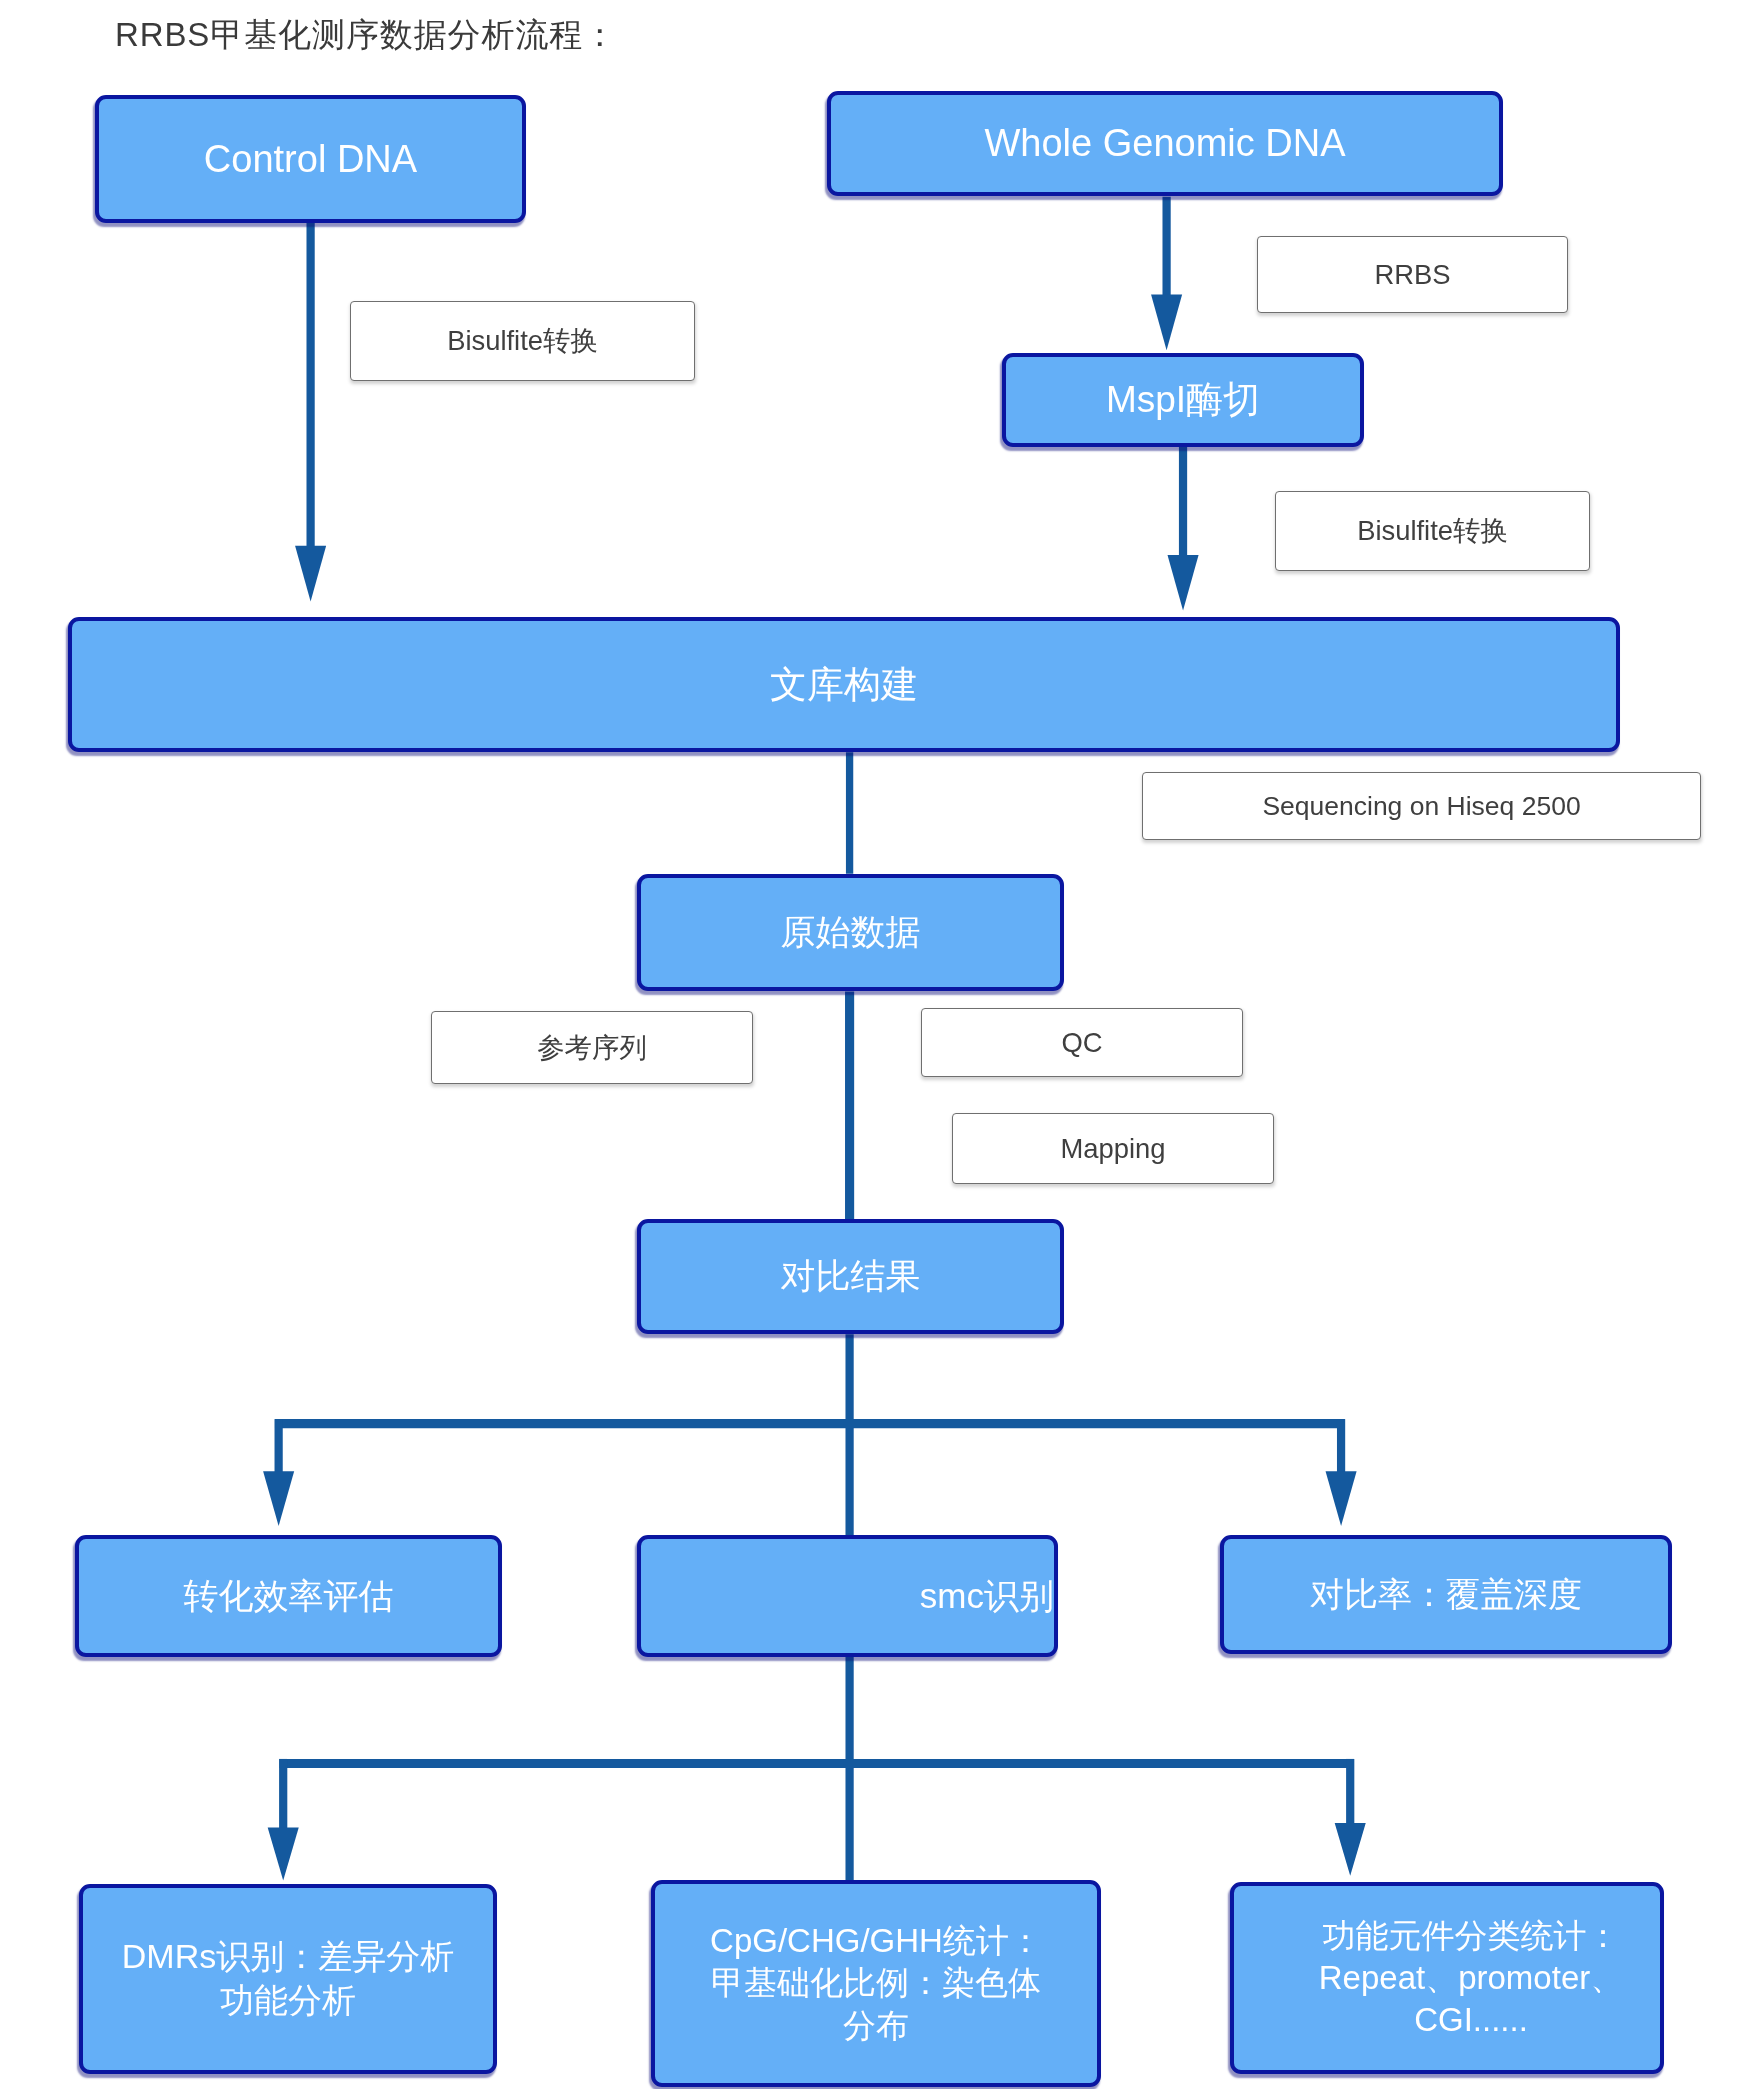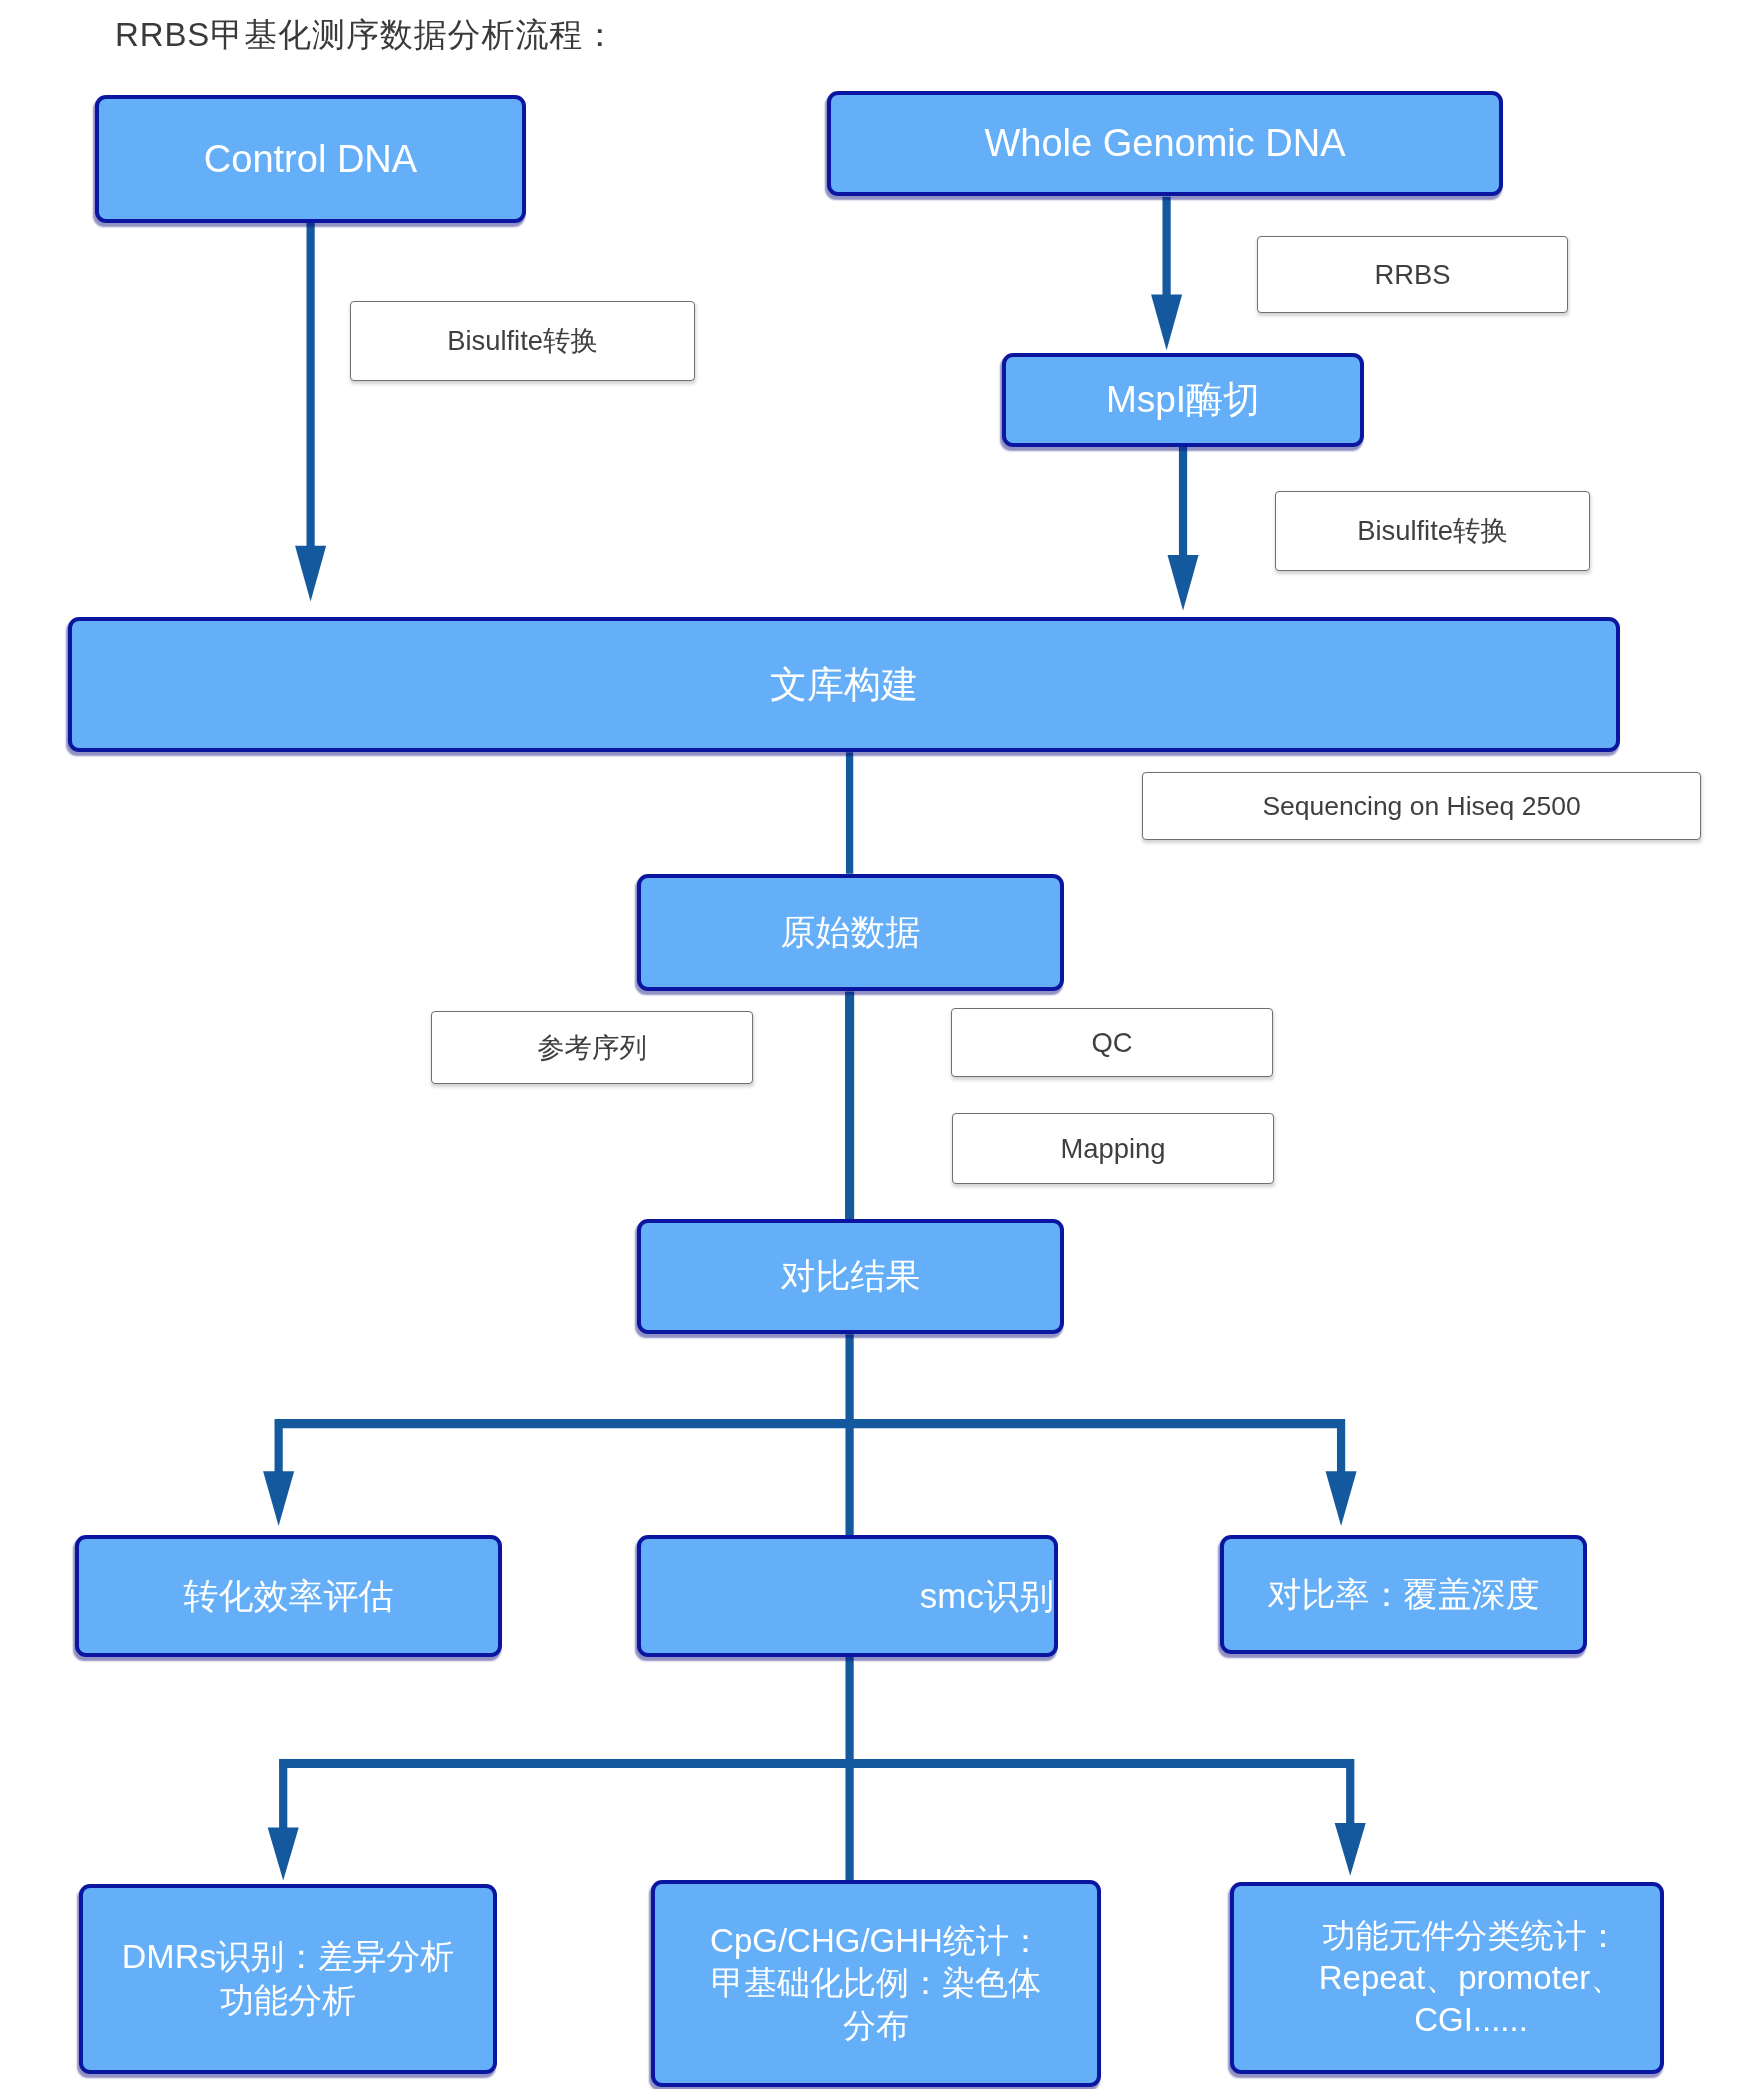--- a/index.html
+++ b/index.html
@@ -107,21 +107,21 @@
 </div>
 
 <div class="node" style="left:75px;top:1535px;width:427px;height:122px;font-size:35px;">
   <span>转化效率评估</span>
 </div>
 
 <div class="node" style="left:637px;top:1535px;width:421px;height:122px;font-size:35px;align-items:flex-end;">
   <span>smc识别</span>
 </div>
 
-<div class="node" style="left:1220px;top:1535px;width:367px;height:119px;font-size:34px;">
+<div class="node" style="left:1220px;top:1535px;width:452px;height:119px;font-size:34px;">
   <span>对比率：覆盖深度</span>
 </div>
 
 <div class="node" style="left:79px;top:1884px;width:418px;height:190px;font-size:34px;">
   <div>DMRs识别：差异分析</div>
   <div>功能分析</div>
 </div>
 
 <div class="node" style="left:651px;top:1880px;width:450px;height:207px;font-size:33px;">
   <div>CpG/CHG/GHH统计：</div>
@@ -148,20 +148,20 @@
 </div>
 
 <div class="tag" style="left:1142px;top:772px;width:559px;height:68px;font-size:26.5px;">
   <span>Sequencing on Hiseq 2500</span>
 </div>
 
 <div class="tag" style="left:431px;top:1011px;width:322px;height:73px;font-size:27.4px;">
   <span>参考序列</span>
 </div>
 
-<div class="tag" style="left:921px;top:1008px;width:322px;height:69px;font-size:27.4px;margin-left:30px;">
+<div class="tag" style="left:921px;top:1008px;width:322px;height:69px;font-size:27.4px;">
   <span>QC</span>
 </div>
 
 <div class="tag" style="left:952px;top:1113px;width:322px;height:71px;font-size:27.4px;">
   <span>Mapping</span>
 </div>
 
 
 </body></html>

